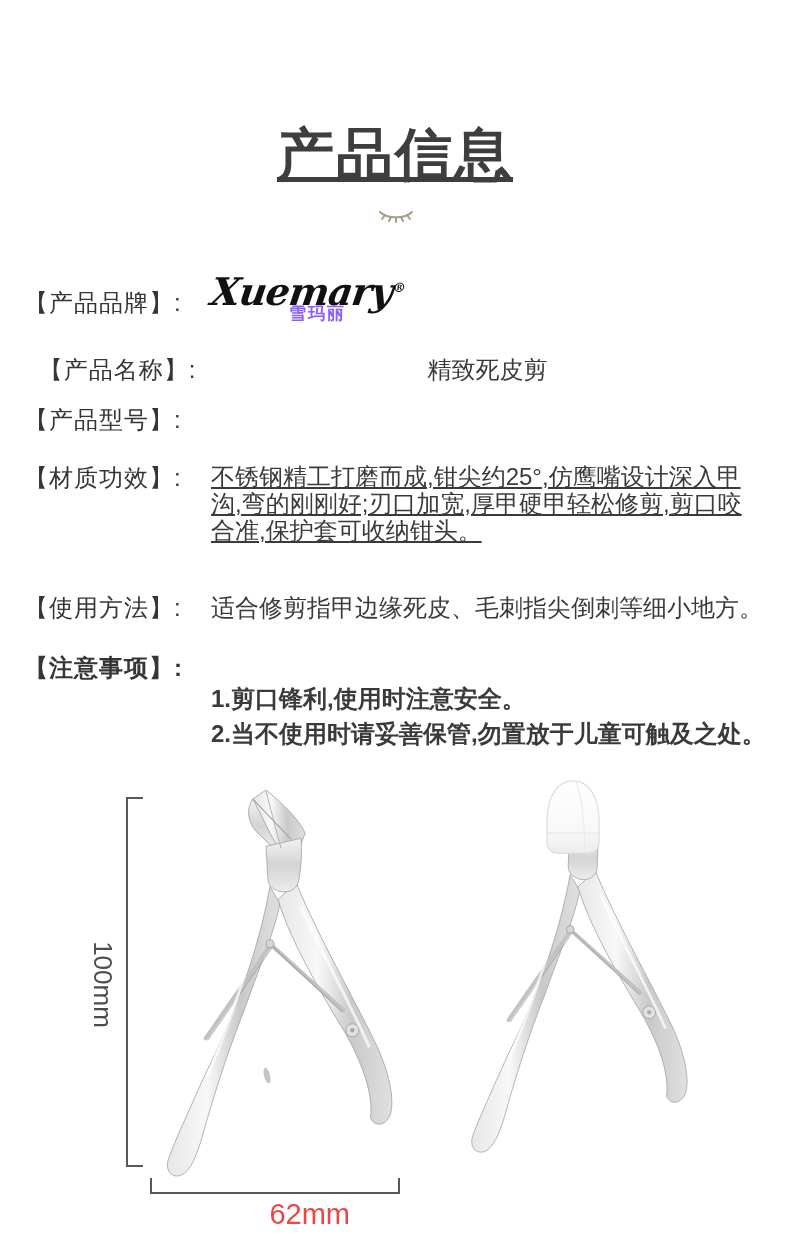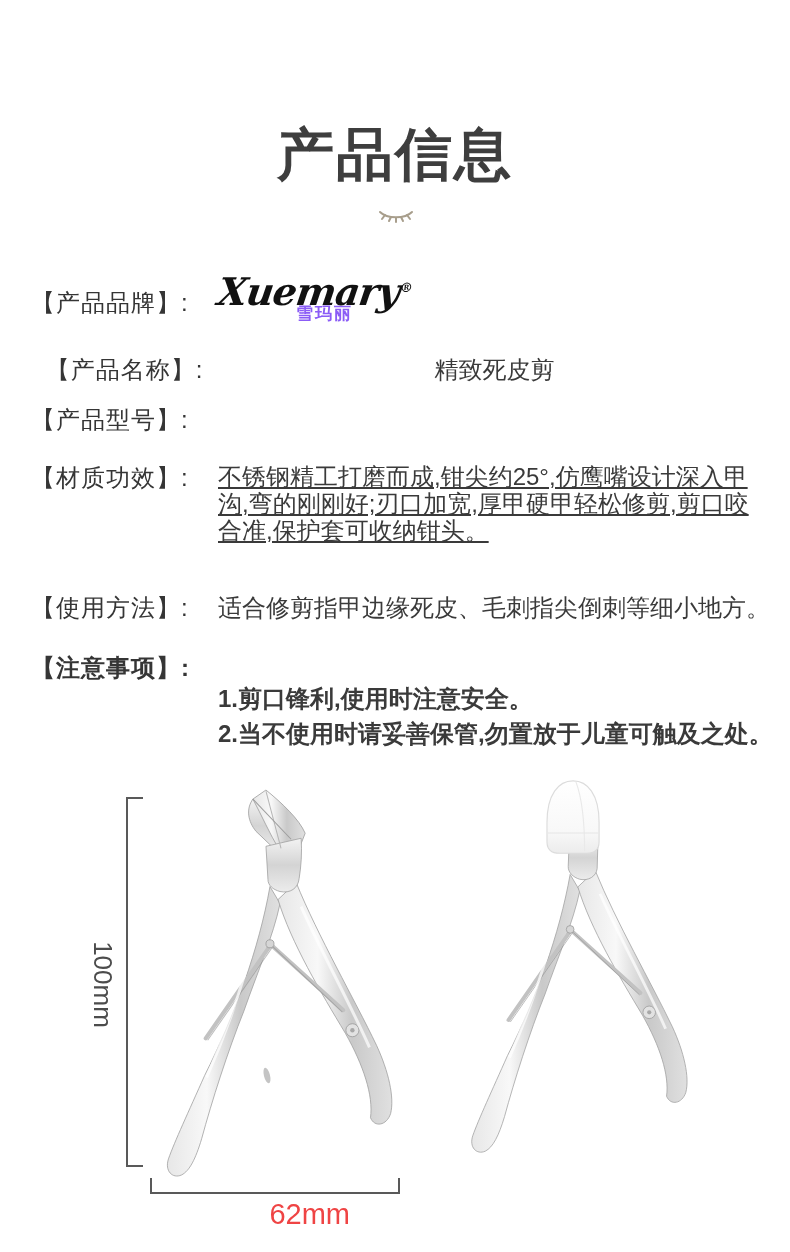--- a/index.html
+++ b/index.html
@@ -9,26 +9,26 @@
     background:#ffffff;
     overflow:hidden;
     font-family:"Liberation Sans","DejaVu Sans",sans-serif;
     color:#3d3d3d;
   }
   
   .page-title{
     position:absolute;top:124px;left:0;width:790px;
     text-align:center;
     font-size:57px;line-height:60px;font-weight:700;
-    color:#3e3e3e;letter-spacing:2px;
+    color:#3e3e3e;letter-spacing:2px;text-decoration:underline;
   }
   .lash-wrap{position:absolute;top:206px;left:378px;width:36px;height:20px;}
   
   .info-row{
-    position:absolute;left:31px;width:740px;
+    position:absolute;left:24px;width:740px;
     display:flex;align-items:flex-start;
     font-size:24px;line-height:30px;color:#3a3a3a;
   }
   .info-label{
     flex:0 0 187px;white-space:nowrap;
     letter-spacing:1px;color:#353535;
   }
   .info-value{flex:1;color:#3a3a3a;}
   .row-brand{top:272px;align-items:center;height:62px;}
   .row-name{top:355px;text-align:center;}

